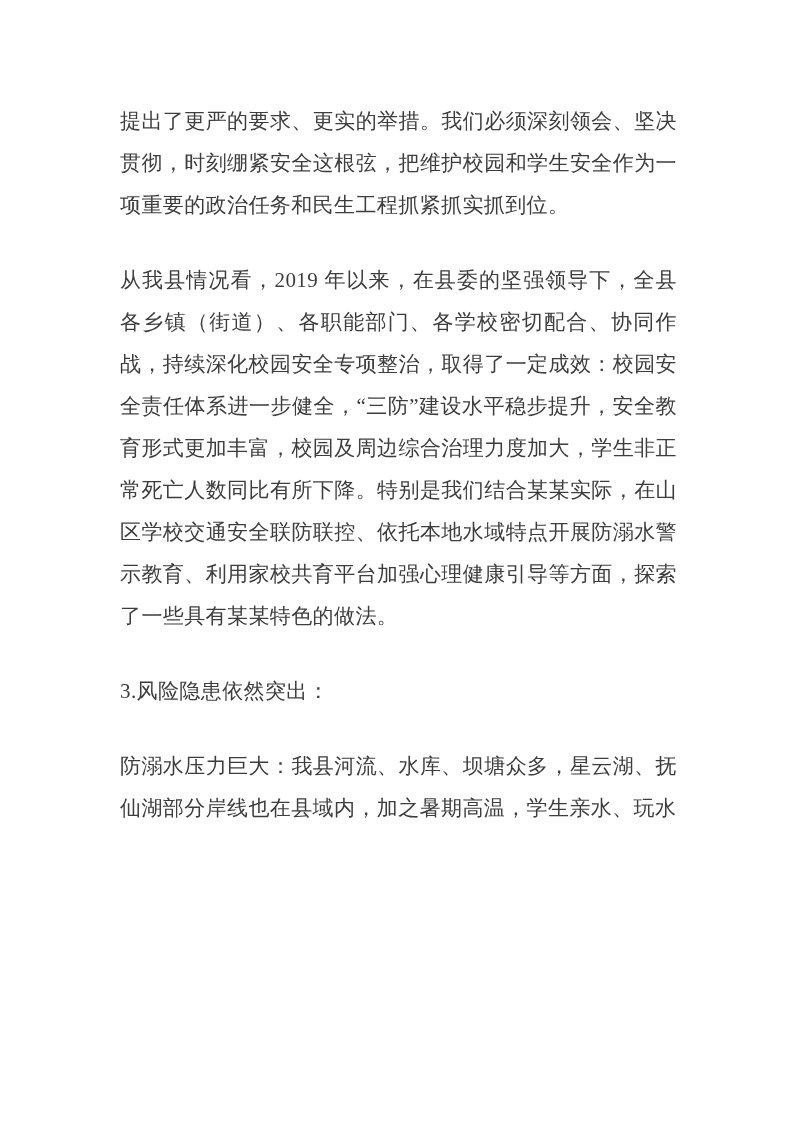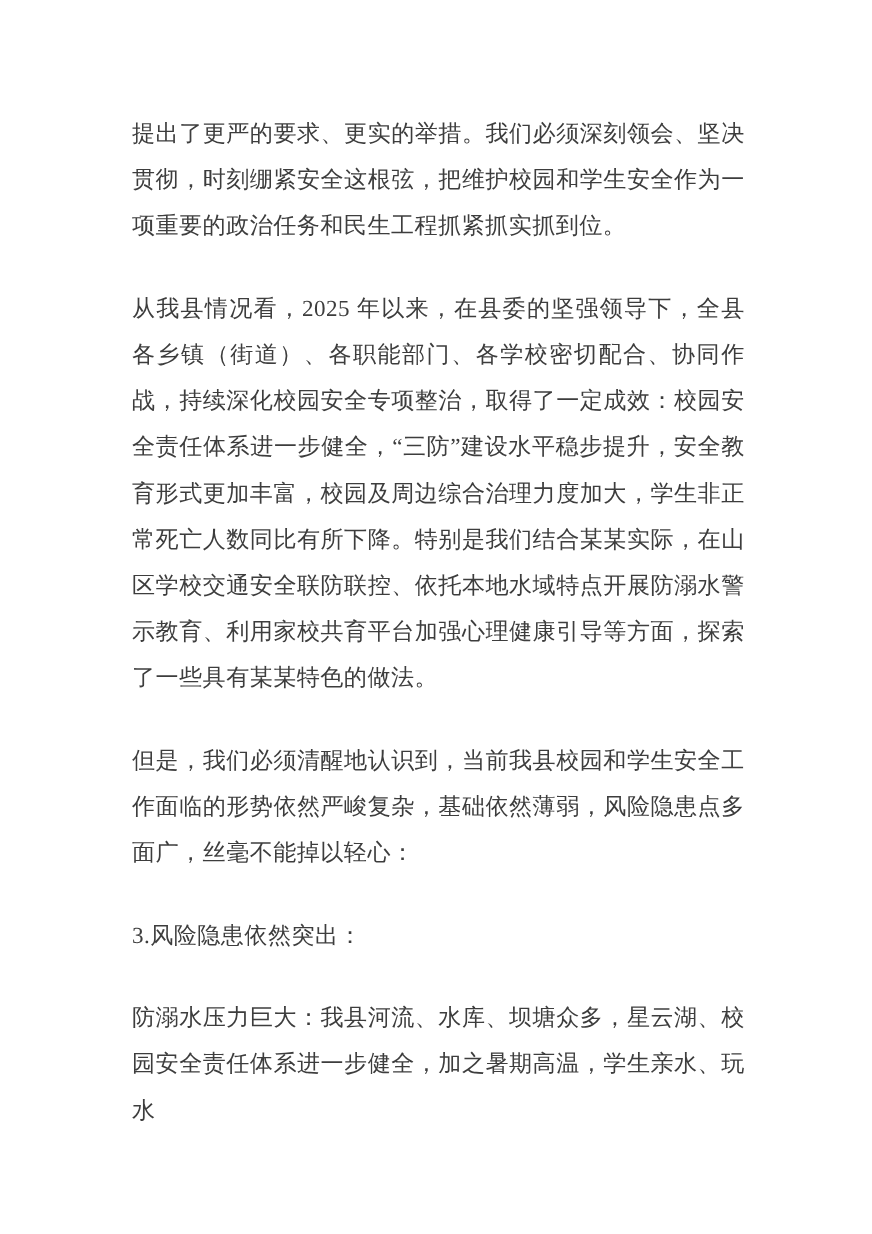--- a/index.html
+++ b/index.html
@@ -40,18 +40,17 @@
     margin: 0 0 33px 0;
     padding: 0;
   }
 </style>
 </head>
 <body>
 
 <div class="page">
   <div class="content">
     <p class="para">提出了更严的要求、更实的举措。我们必须深刻领会、坚决贯彻，时刻绷紧安全这根弦，把维护校园和学生安全作为一项重要的政治任务和民生工程抓紧抓实抓到位。</p>
-    <p class="para">从我县情况看，2025 年以来，在县委的坚强领导下，全县各乡镇（街道）、各职能部门、各学校密切配合、协同作战，持续深化校园安全专项整治，取得了一定成效：校园安全责任体系进一步健全，“三防”建设水平稳步提升，安全教育形式更加丰富，校园及周边综合治理力度加大，学生非正常死亡人数同比有所下降。特别是我们结合某某实际，在山区学校交通安全联防联控、依托本地水域特点开展防溺水警示教育、利用家校共育平台加强心理健康引导等方面，探索了一些具有某某特色的做法。</p>
-    <p class="para">但是，我们必须清醒地认识到，当前我县校园和学生安全工作面临的形势依然严峻复杂，基础依然薄弱，风险隐患点多面广，丝毫不能掉以轻心：</p>
+    <p class="para">从我县情况看，2019 年以来，在县委的坚强领导下，全县各乡镇（街道）、各职能部门、各学校密切配合、协同作战，持续深化校园安全专项整治，取得了一定成效：校园安全责任体系进一步健全，“三防”建设水平稳步提升，安全教育形式更加丰富，校园及周边综合治理力度加大，学生非正常死亡人数同比有所下降。特别是我们结合某某实际，在山区学校交通安全联防联控、依托本地水域特点开展防溺水警示教育、利用家校共育平台加强心理健康引导等方面，探索了一些具有某某特色的做法。</p>
     <p class="heading-para">3.风险隐患依然突出：</p>
-    <p class="para">防溺水压力巨大：我县河流、水库、坝塘众多，星云湖、校园安全责任体系进一步健全，加之暑期高温，学生亲水、玩水</p>
+    <p class="para">防溺水压力巨大：我县河流、水库、坝塘众多，星云湖、抚仙湖部分岸线也在县域内，加之暑期高温，学生亲水、玩水</p>
   </div>
 </div>
 
 </body></html>

